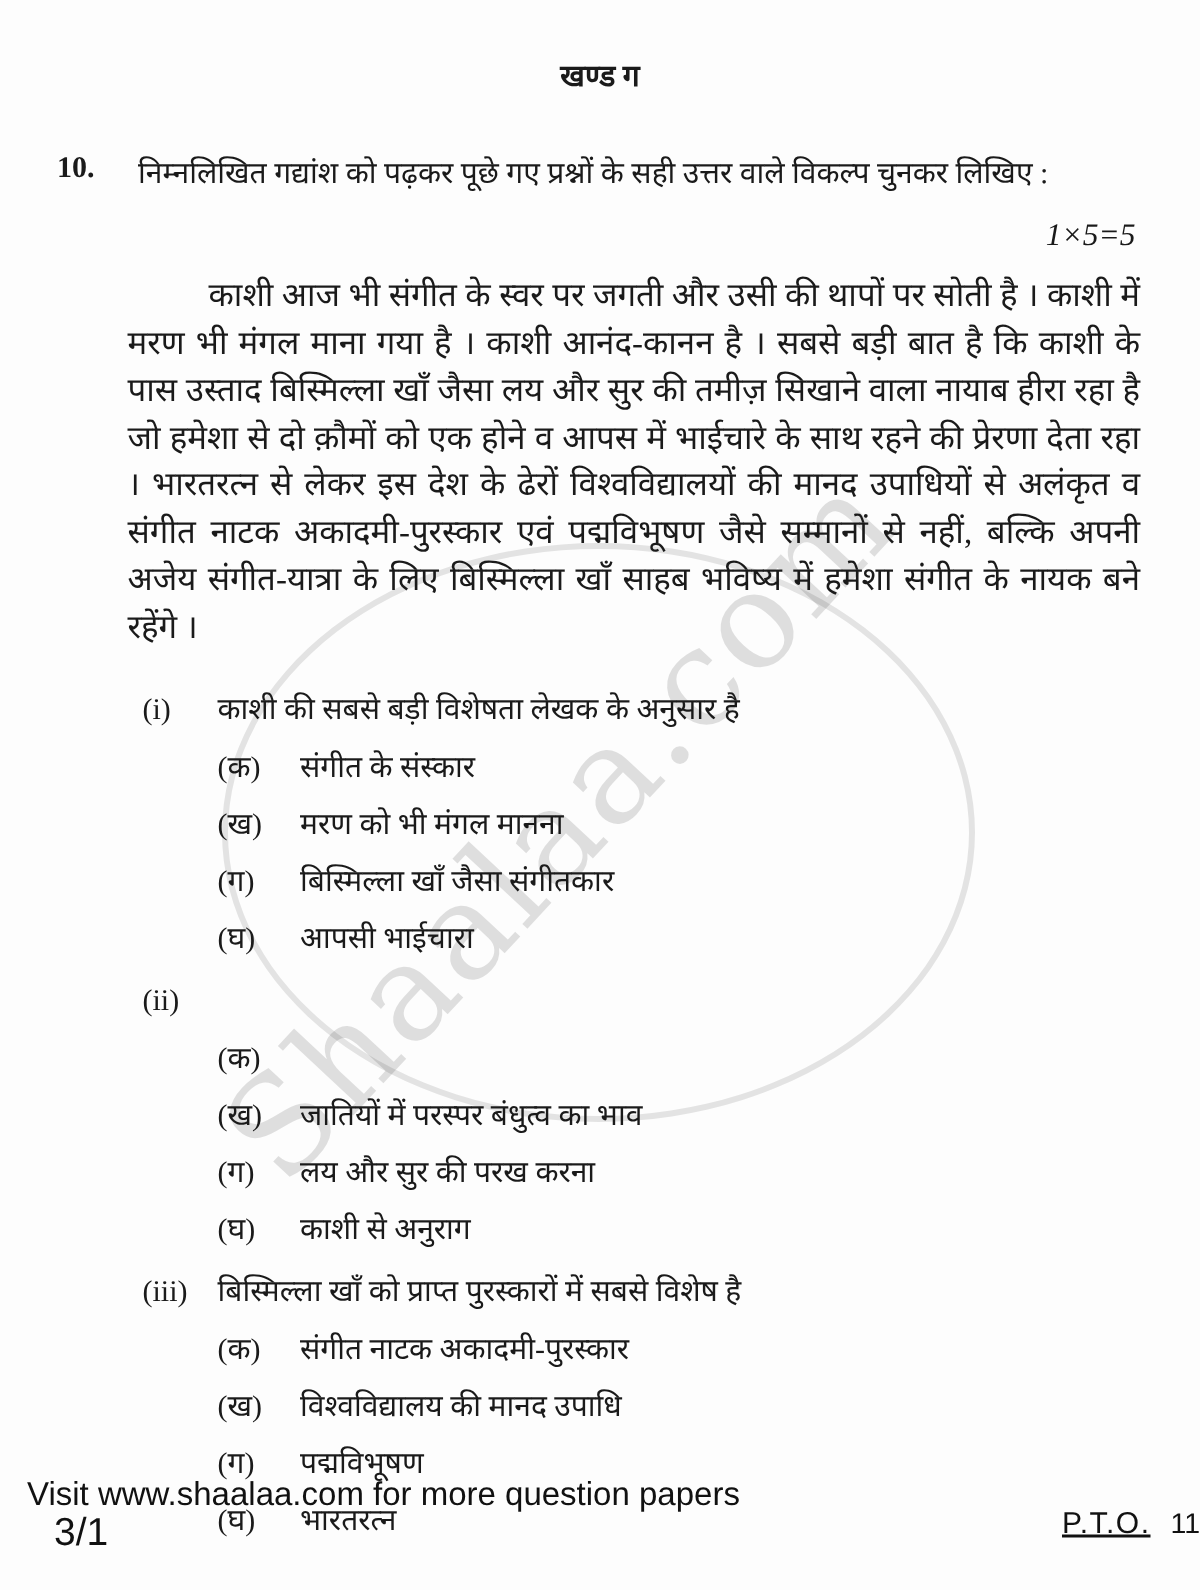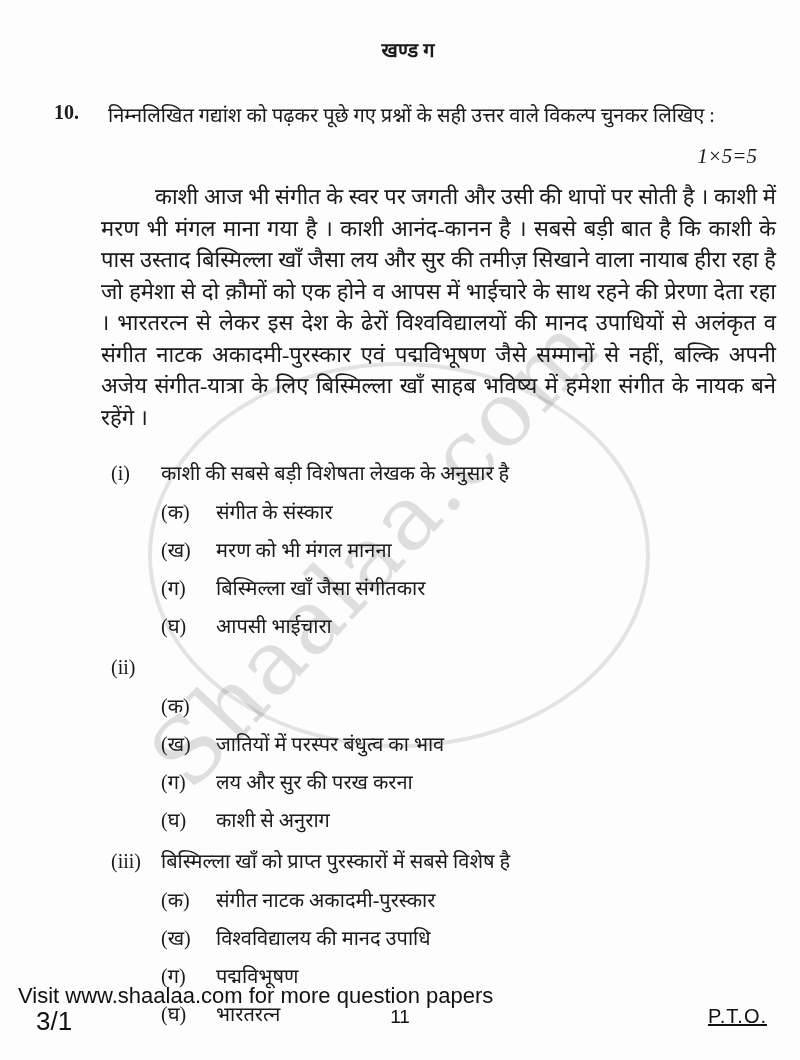--- a/index.html
+++ b/index.html
@@ -4,21 +4,21 @@
 <style>
   html, body { margin: 0; padding: 0; }
   body {
     width: 800px; height: 1060px;
     background: #fdfdfd;
     position: relative;
     overflow: hidden;
     font-family: "Liberation Serif", "DejaVu Serif", serif;
     color: #1a1a1a;
   }
-  .content { position: relative; z-index: 1; padding-left: 16px; }
+  .content { position: relative; z-index: 1; }
 
   
   .watermark-ellipse {
     position: absolute; z-index: 0;
     left: 148px; top: 362px; width: 494px; height: 378px;
     border: 4px solid rgba(0,0,0,0.10);
     border-radius: 50%;
   }
   .watermark-word {
     position: absolute; z-index: 0;
@@ -60,21 +60,21 @@
   .subq-num { width: 50px; flex: none; }
   .option { display: flex; margin-bottom: 14px; line-height: 24px; }
   .opt-label { margin-left: 50px; width: 55px; flex: none; }
 
   .footer-left, .footer-center, .footer-right, .caption {
     position: absolute; z-index: 2;
     font-family: "Liberation Sans", "DejaVu Sans", sans-serif;
     color: #111;
   }
   .footer-left   { left: 36px;  top: 1006px; font-size: 26px; }
-  .footer-center { left: 0; right: 0; text-align: center; top: 1006px; font-size: 19px; }
+  .footer-center { left: 0; right: 0; text-align: right; top: 1006px; font-size: 19px; }
   .footer-right  { right: 33px; top: 1005px; font-size: 20px; letter-spacing: 1px; text-decoration: underline; }
   .caption       { left: 18px;  top: 983px; font-size: 22px; }
 </style>
 </head>
 <body>
 
 <div class="watermark-ellipse"></div>
 <div class="watermark-word">Shaalaa.com</div>
 
 <div class="content">

